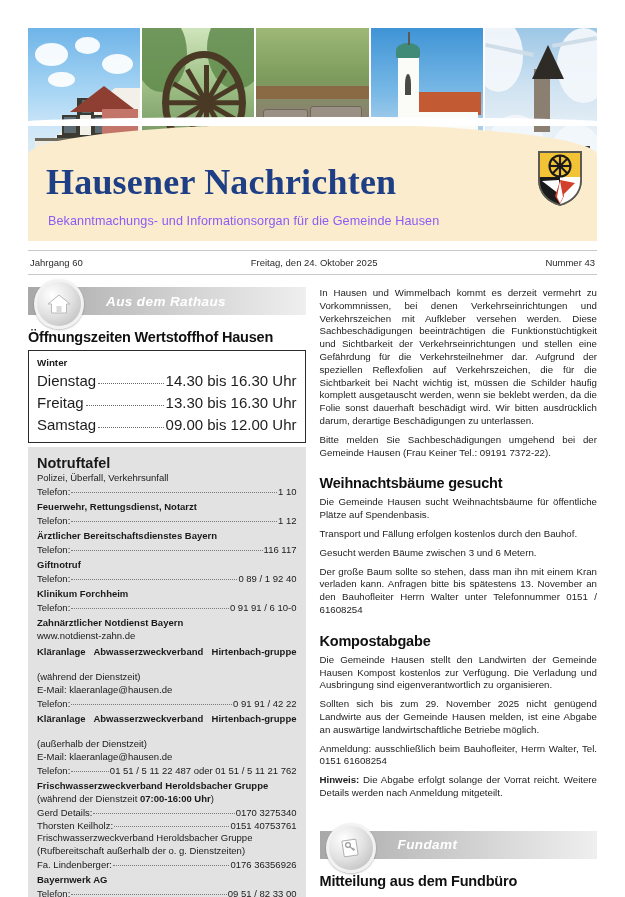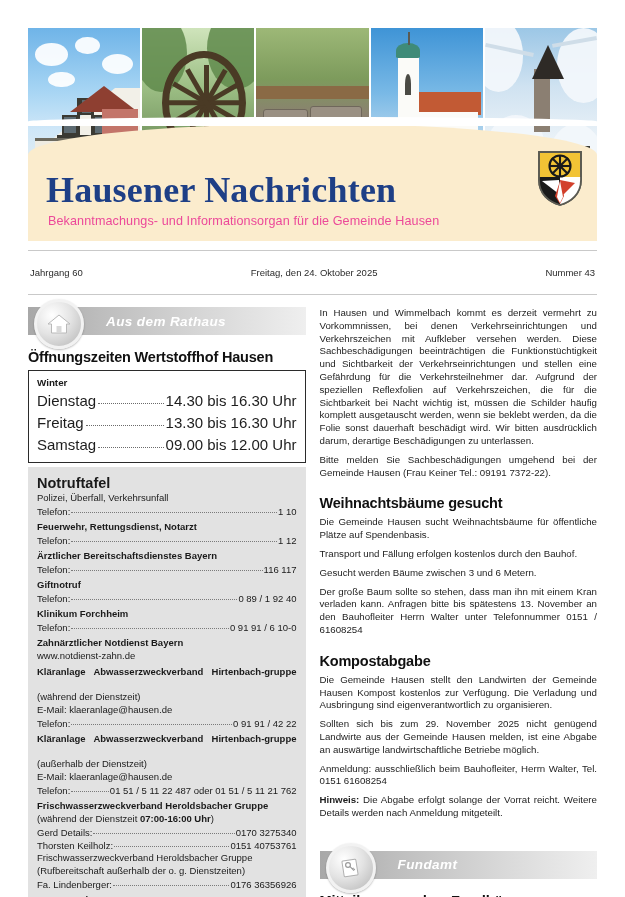--- a/index.html
+++ b/index.html
@@ -67,27 +67,27 @@
   
   .curve{position:absolute;left:0;right:0;bottom:0;height:120px;
      background:#fbeccd;border-top-left-radius:100% 62px;border-top-right-radius:100% 62px;
      box-shadow:0 -3px 0 0 #ffffff inset;}
   .curve::before{content:"";position:absolute;left:0;right:0;top:-7px;height:9px;
      background:#ffffff;border-top-left-radius:100% 9px;border-top-right-radius:100% 9px;}
 
   .titleblock{position:absolute;left:18px;bottom:16px;z-index:4;}
   .masttitle{font-family:"Liberation Serif", serif;font-size:36px;font-weight:700;
      color:#1e3f86;letter-spacing:.2px;line-height:1.05;margin:0;}
-  .mastsub{font-size:12.6px;color:#ec4899;margin:4px 0 0 2px;letter-spacing:.1px;}
+  .mastsub{font-size:12.6px;color:#8b5cf6;margin:12px 0 0 2px;letter-spacing:.1px;}
 
   .crest{position:absolute;right:14px;bottom:38px;width:46px;height:56px;z-index:5;}
 
   
   .metabar{margin:6px 28px 0 28px;border-top:1px solid #c9c9c9;border-bottom:1px solid #c9c9c9;
-     display:flex;justify-content:space-between;align-items:center;padding:16px 2px;
+     display:flex;justify-content:space-between;align-items:center;padding:6px 2px;
      font-size:9.5px;color:#2a2a2a;}
   .metabar .mid{flex:1;text-align:center;}
   .metabar .right{text-align:right;}
 
   
   .cols{display:flex;gap:14px;margin:12px 28px 0 28px;}
   .col{width:283px;}
 
   
   .banner{position:relative;height:28px;margin-bottom:14px;

